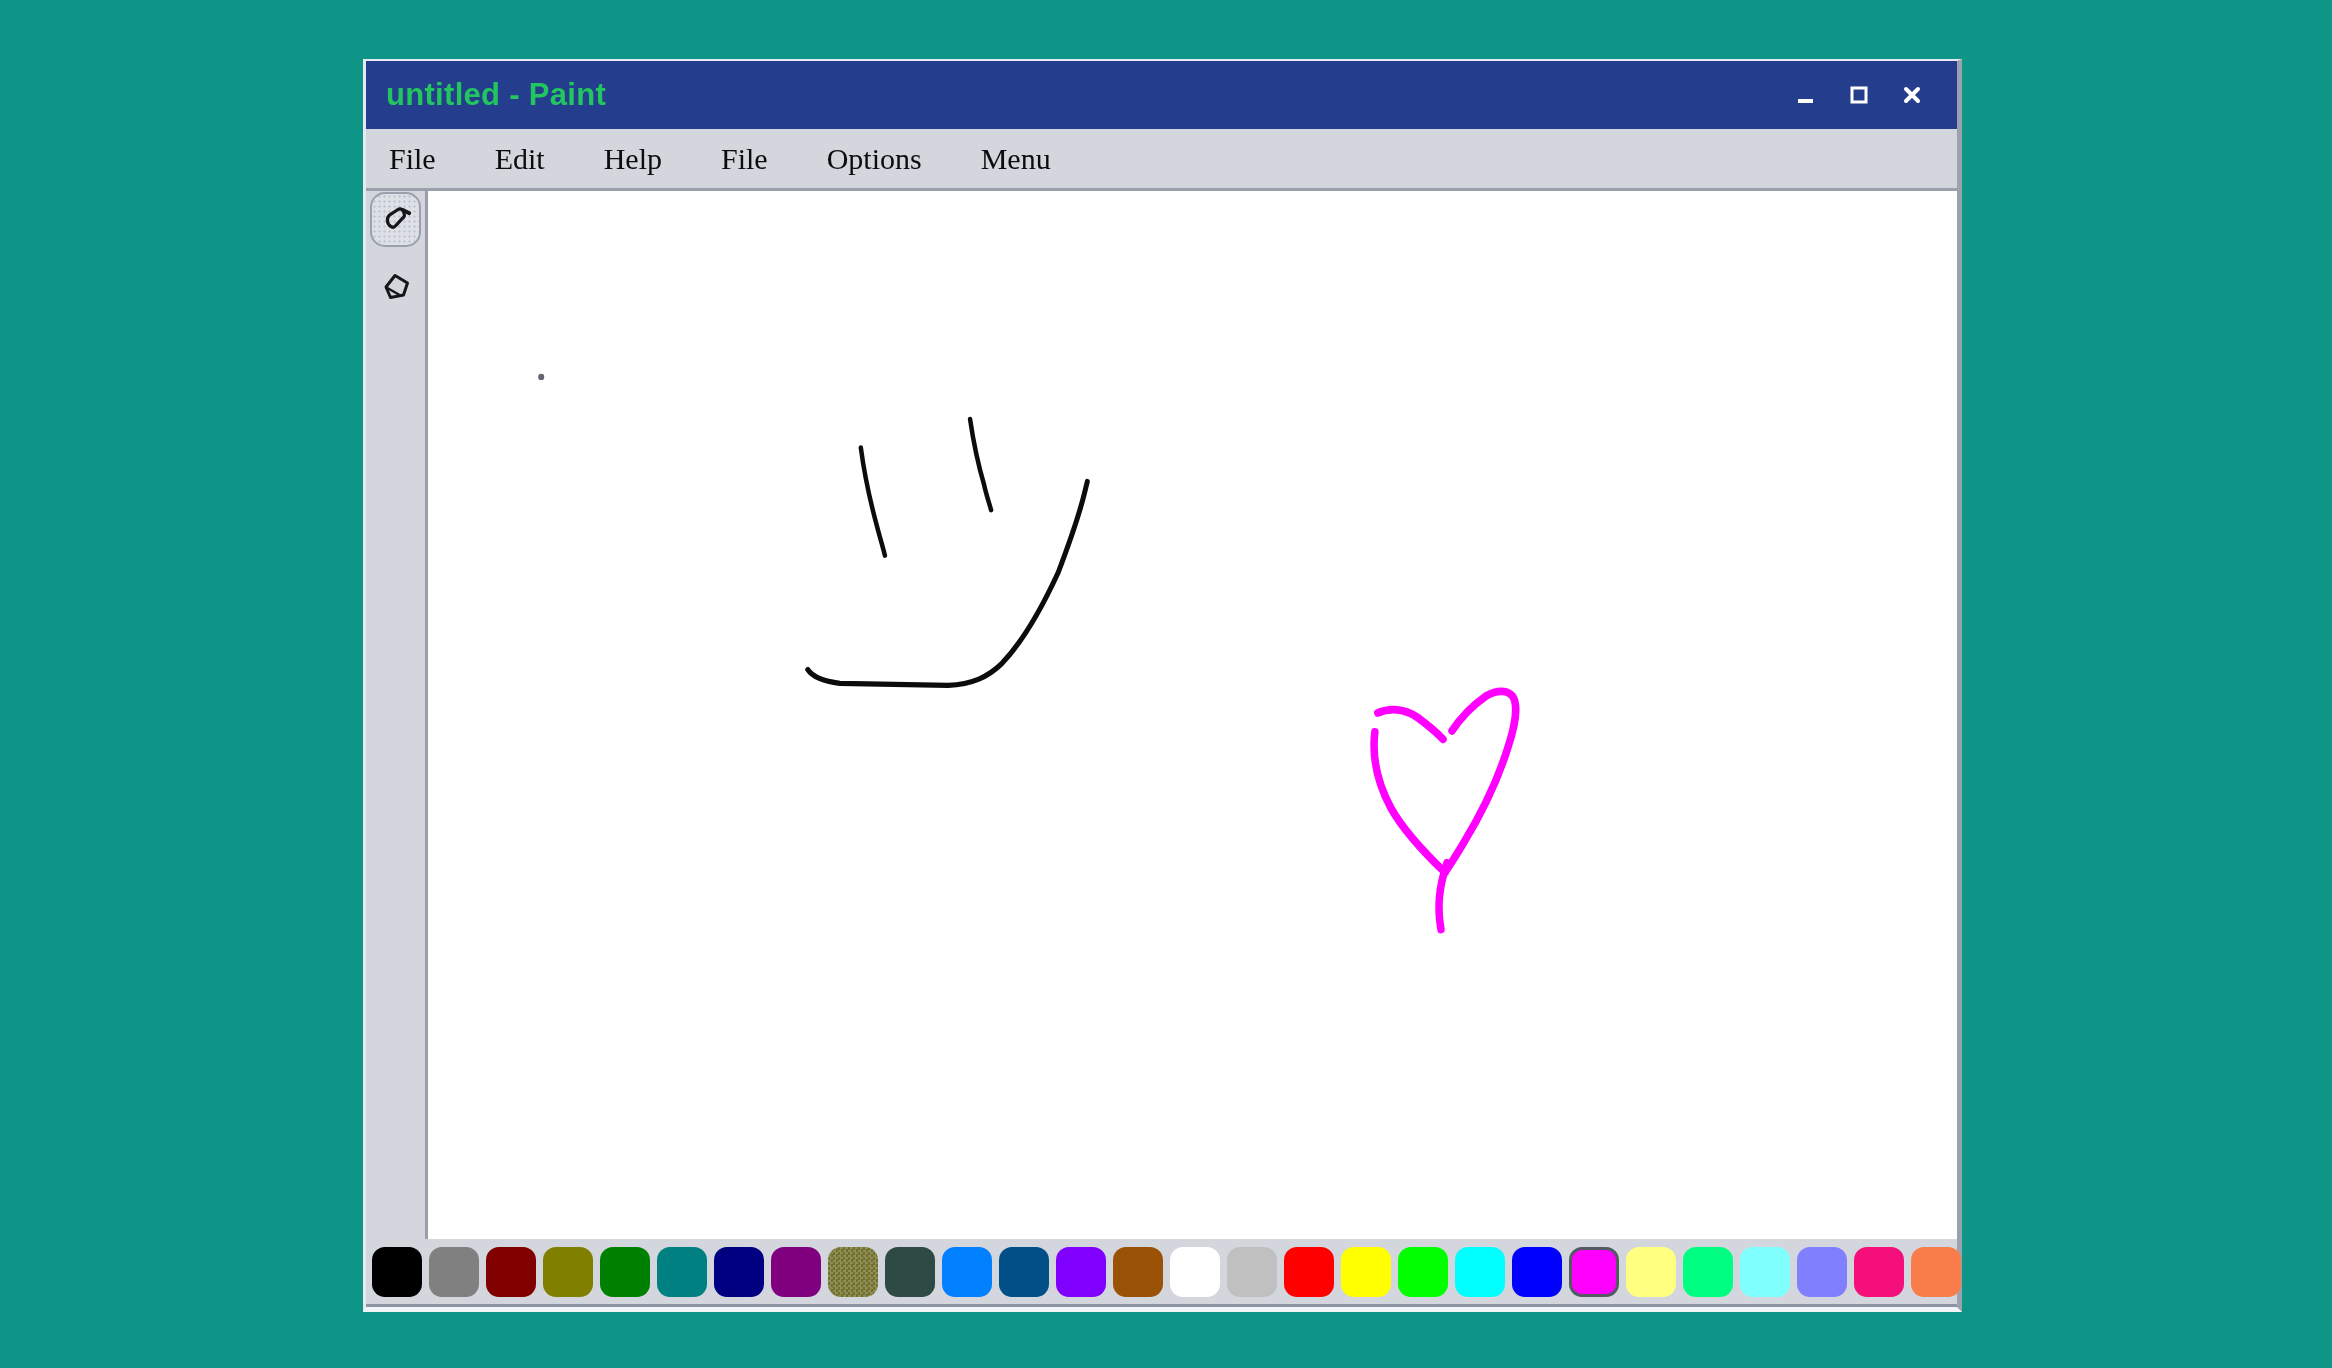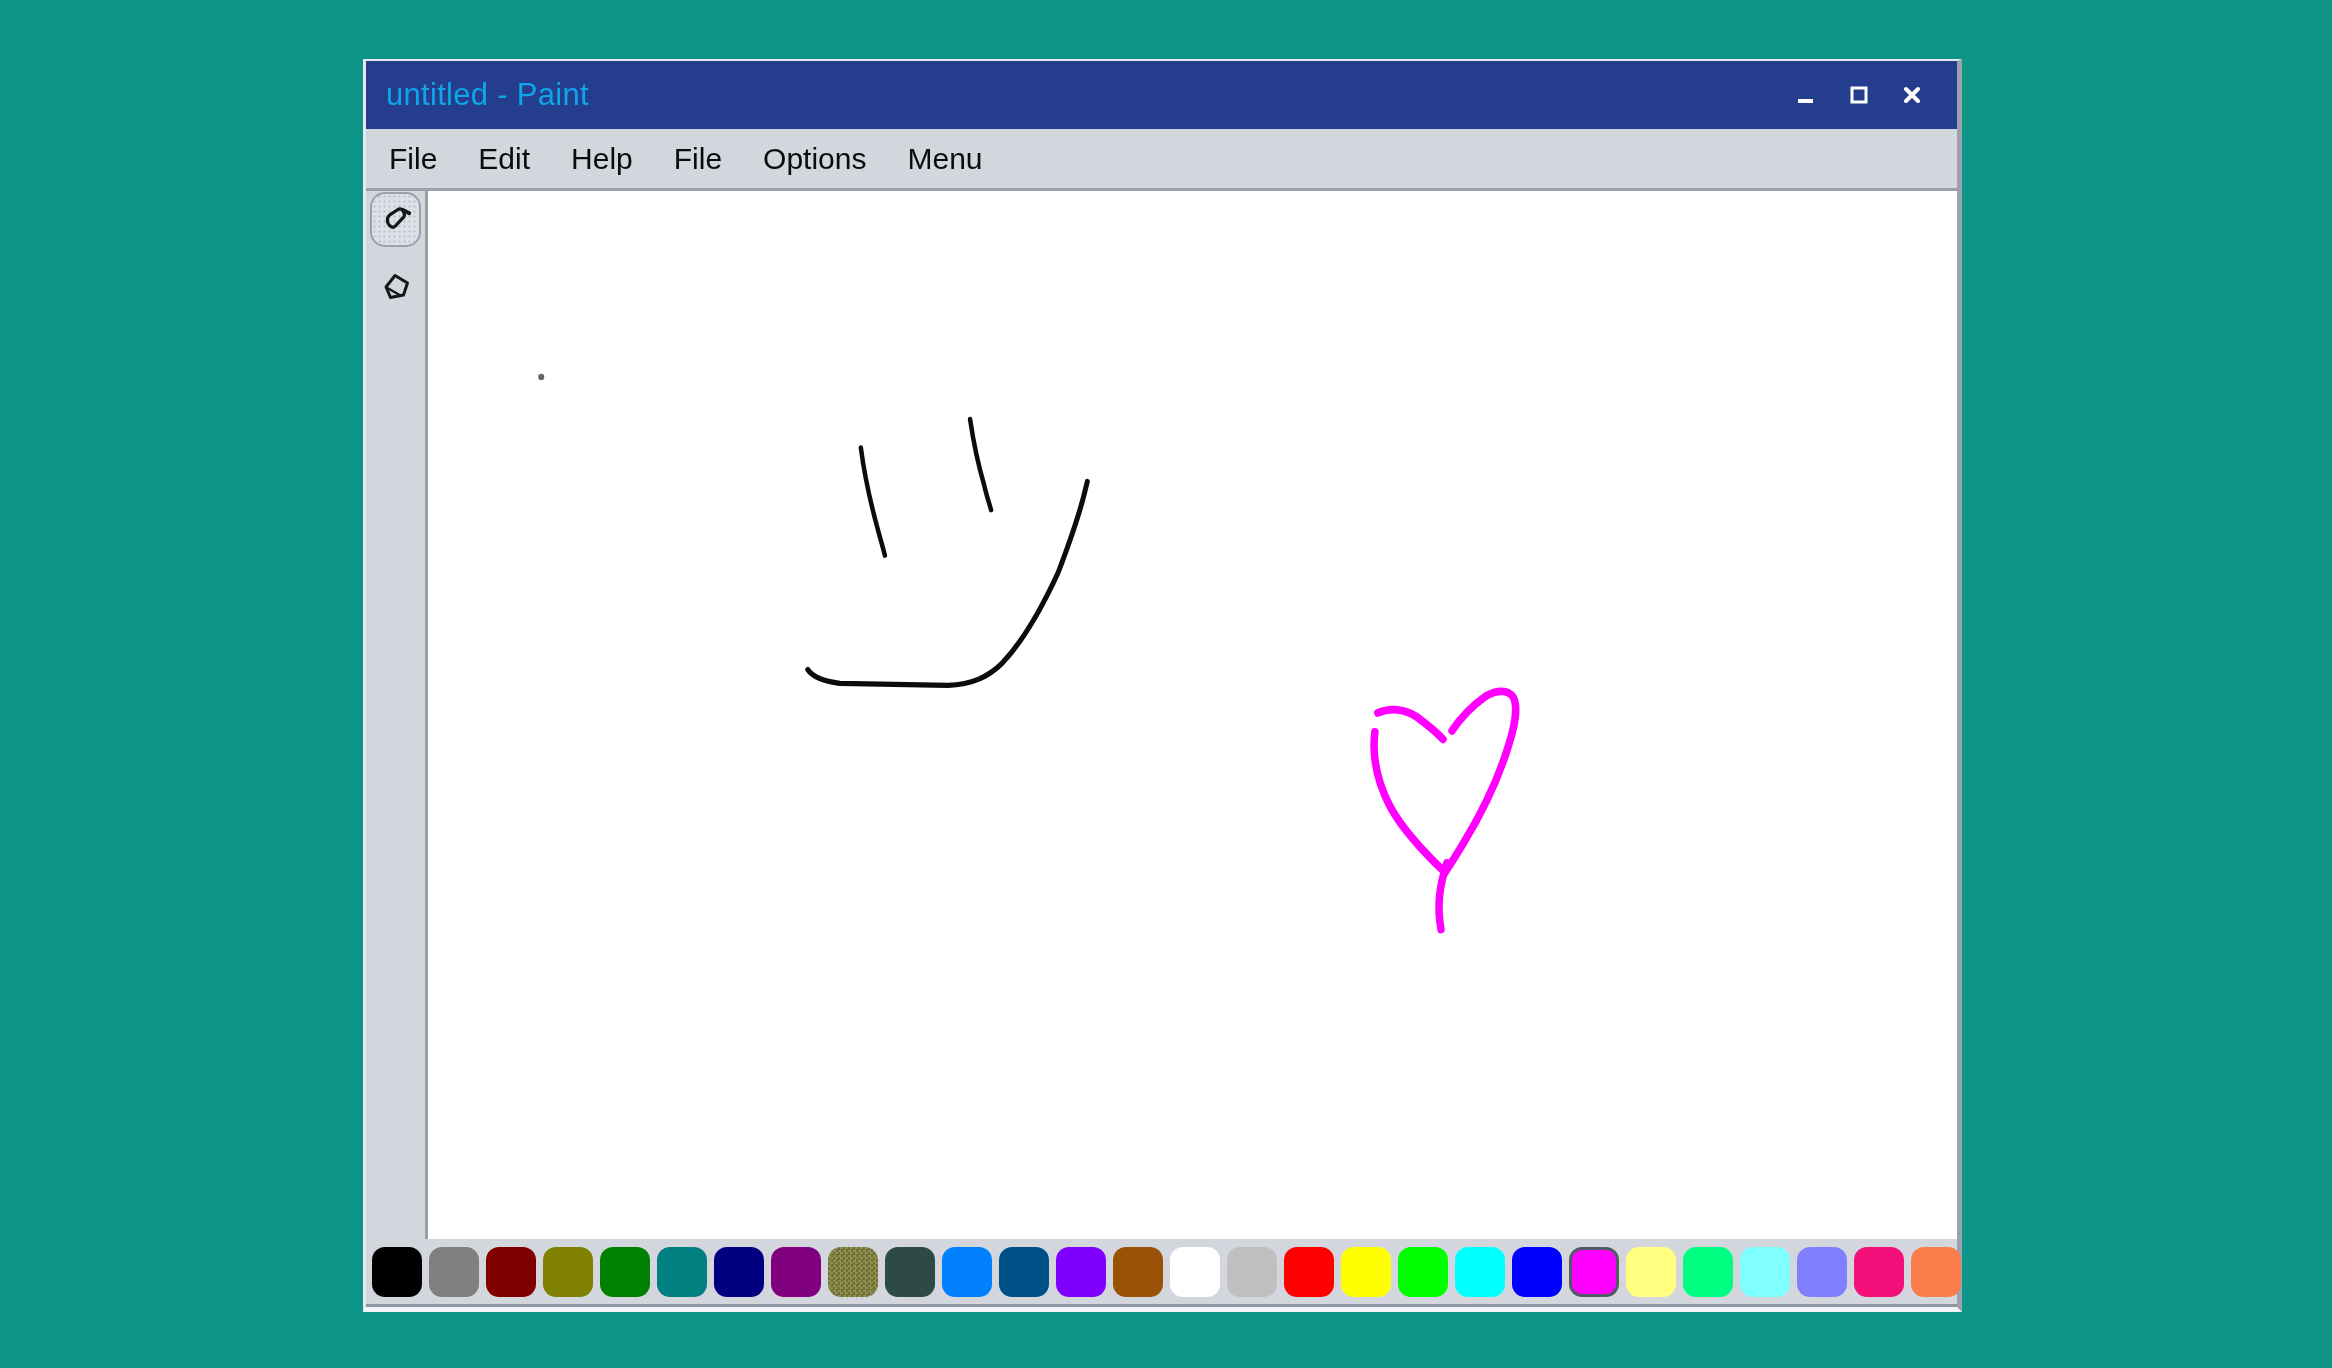--- a/index.html
+++ b/index.html
@@ -20,35 +20,35 @@
     border-bottom: 5px solid #f2f4f7;
     display: flex; flex-direction: column;
   }
   .titlebar {
     height: 68px; flex: 0 0 68px;
     background: #243e8d;
     display: flex; align-items: center;
     padding: 0 34px 0 20px;
   }
   .title {
-    color: #0ea5e9; font-size: 31px; font-weight: 400; letter-spacing: 0.3px;
+    color: #22c55e; font-size: 31px; font-weight: 700; letter-spacing: 0.3px;
   }
   .win-controls { margin-left: auto; display: flex; align-items: center; gap: 31px; }
   .win-btn {
     width: 22px; height: 22px; background: transparent; border: none;
     display: flex; align-items: center; justify-content: center; cursor: default;
   }
   .win-btn svg { display: block; }
   .menubar {
     height: 62px; flex: 0 0 62px;
     background: #d3d6dd;
     border-bottom: 3px solid #99a0ac;
-    display: flex; align-items: center; gap: 41px;
+    display: flex; align-items: center; gap: 59px;
     padding-left: 23px;
-    font-size: 30px; color: #0b0c0e;
+    font-size: 30px; color: #0b0c0e; font-family: Liberation Serif, serif;
   }
   .menu-item { cursor: default; }
   .main { flex: 1 1 auto; display: flex; min-height: 0; }
   .toolcol {
     flex: 0 0 62px; width: 62px;
     background: #d3d6dd;
     border-right: 3px solid #99a0ac;
     display: flex; flex-direction: column; align-items: center;
     padding-top: 1px; gap: 13px;
   }

